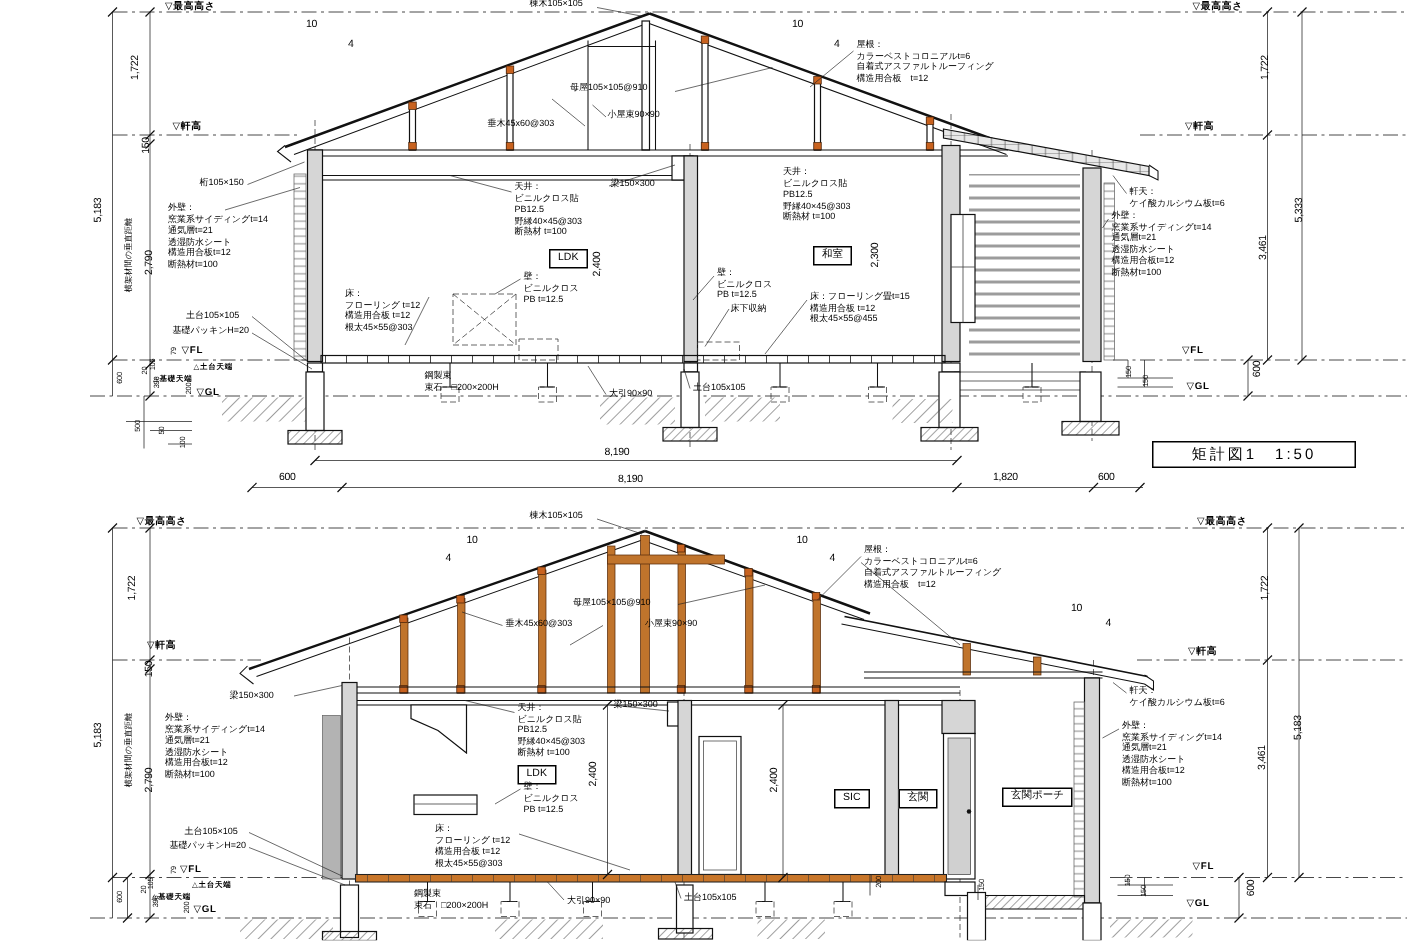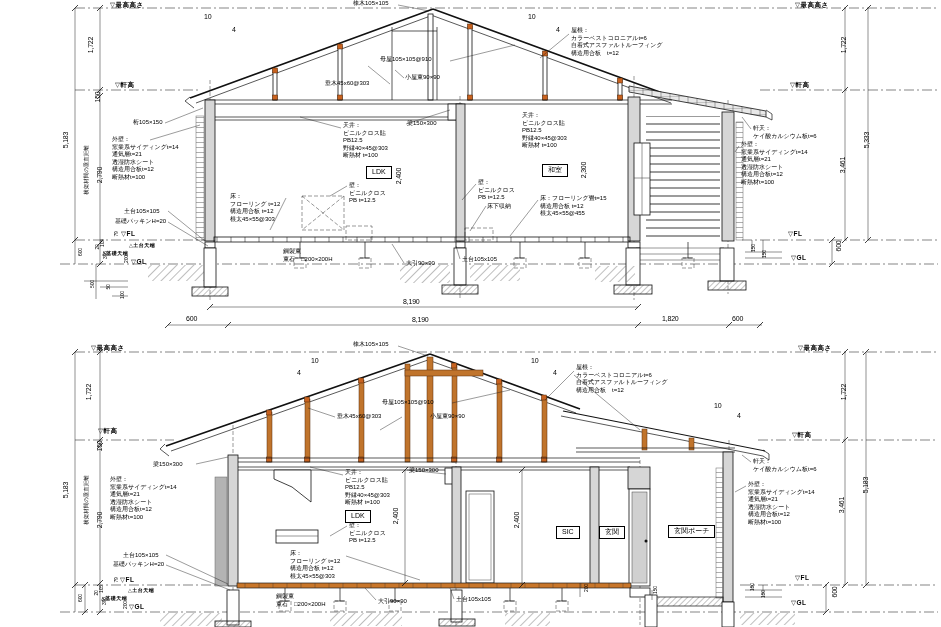--- a/index.html
+++ b/index.html
@@ -460,14 +460,15 @@
       <div class="lbl note" style="left: 456px; top: 596px;">土台105x105</div>
       <div class="lbl level" style="left: 795px; top: 574px;">▽FL</div>
       <div class="lbl level" style="left: 791px; top: 599px;">▽GL</div>
       <div class="lbl dim rot" style="left: 831px; top: 592px;">600</div>
       <div class="lbl dim rot" style="left: 749px; top: 587px; font-size: 5px;">150</div>
       <div class="lbl dim rot" style="left: 760px; top: 594px; font-size: 5px;">150</div>
       <div class="lbl dim rot" style="left: 583px; top: 588px; font-size: 5px;">200</div>
       <div class="lbl dim rot" style="left: 652px; top: 590px; font-size: 5px;">150</div>
     </div>
 
+<div class="title-box">矩計図1　1:50</div>
 
 </div>
 
 </body></html>

